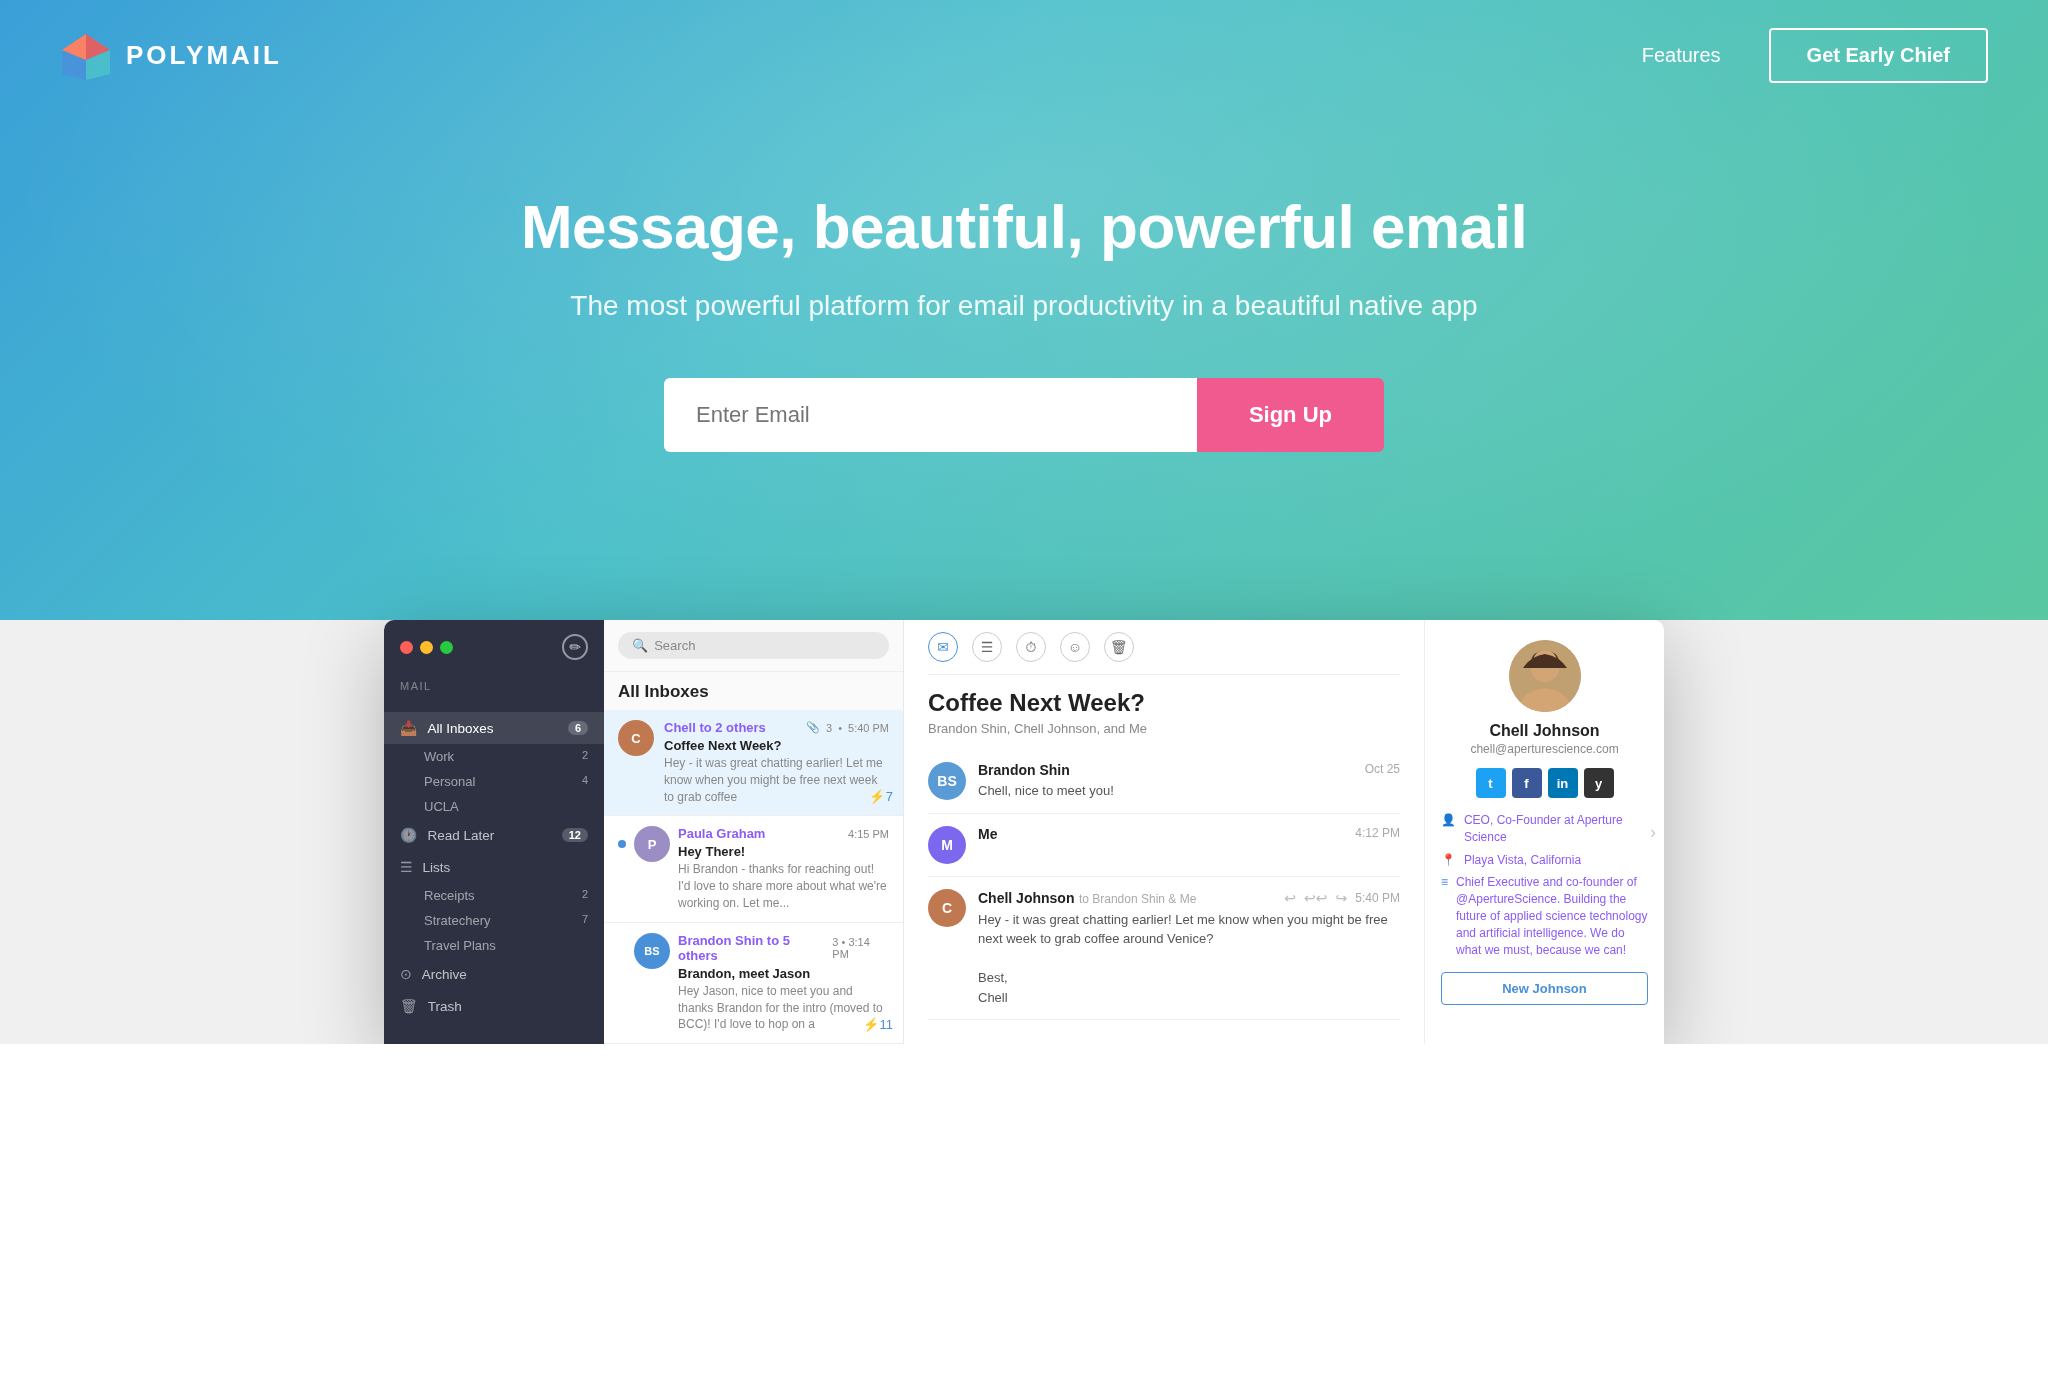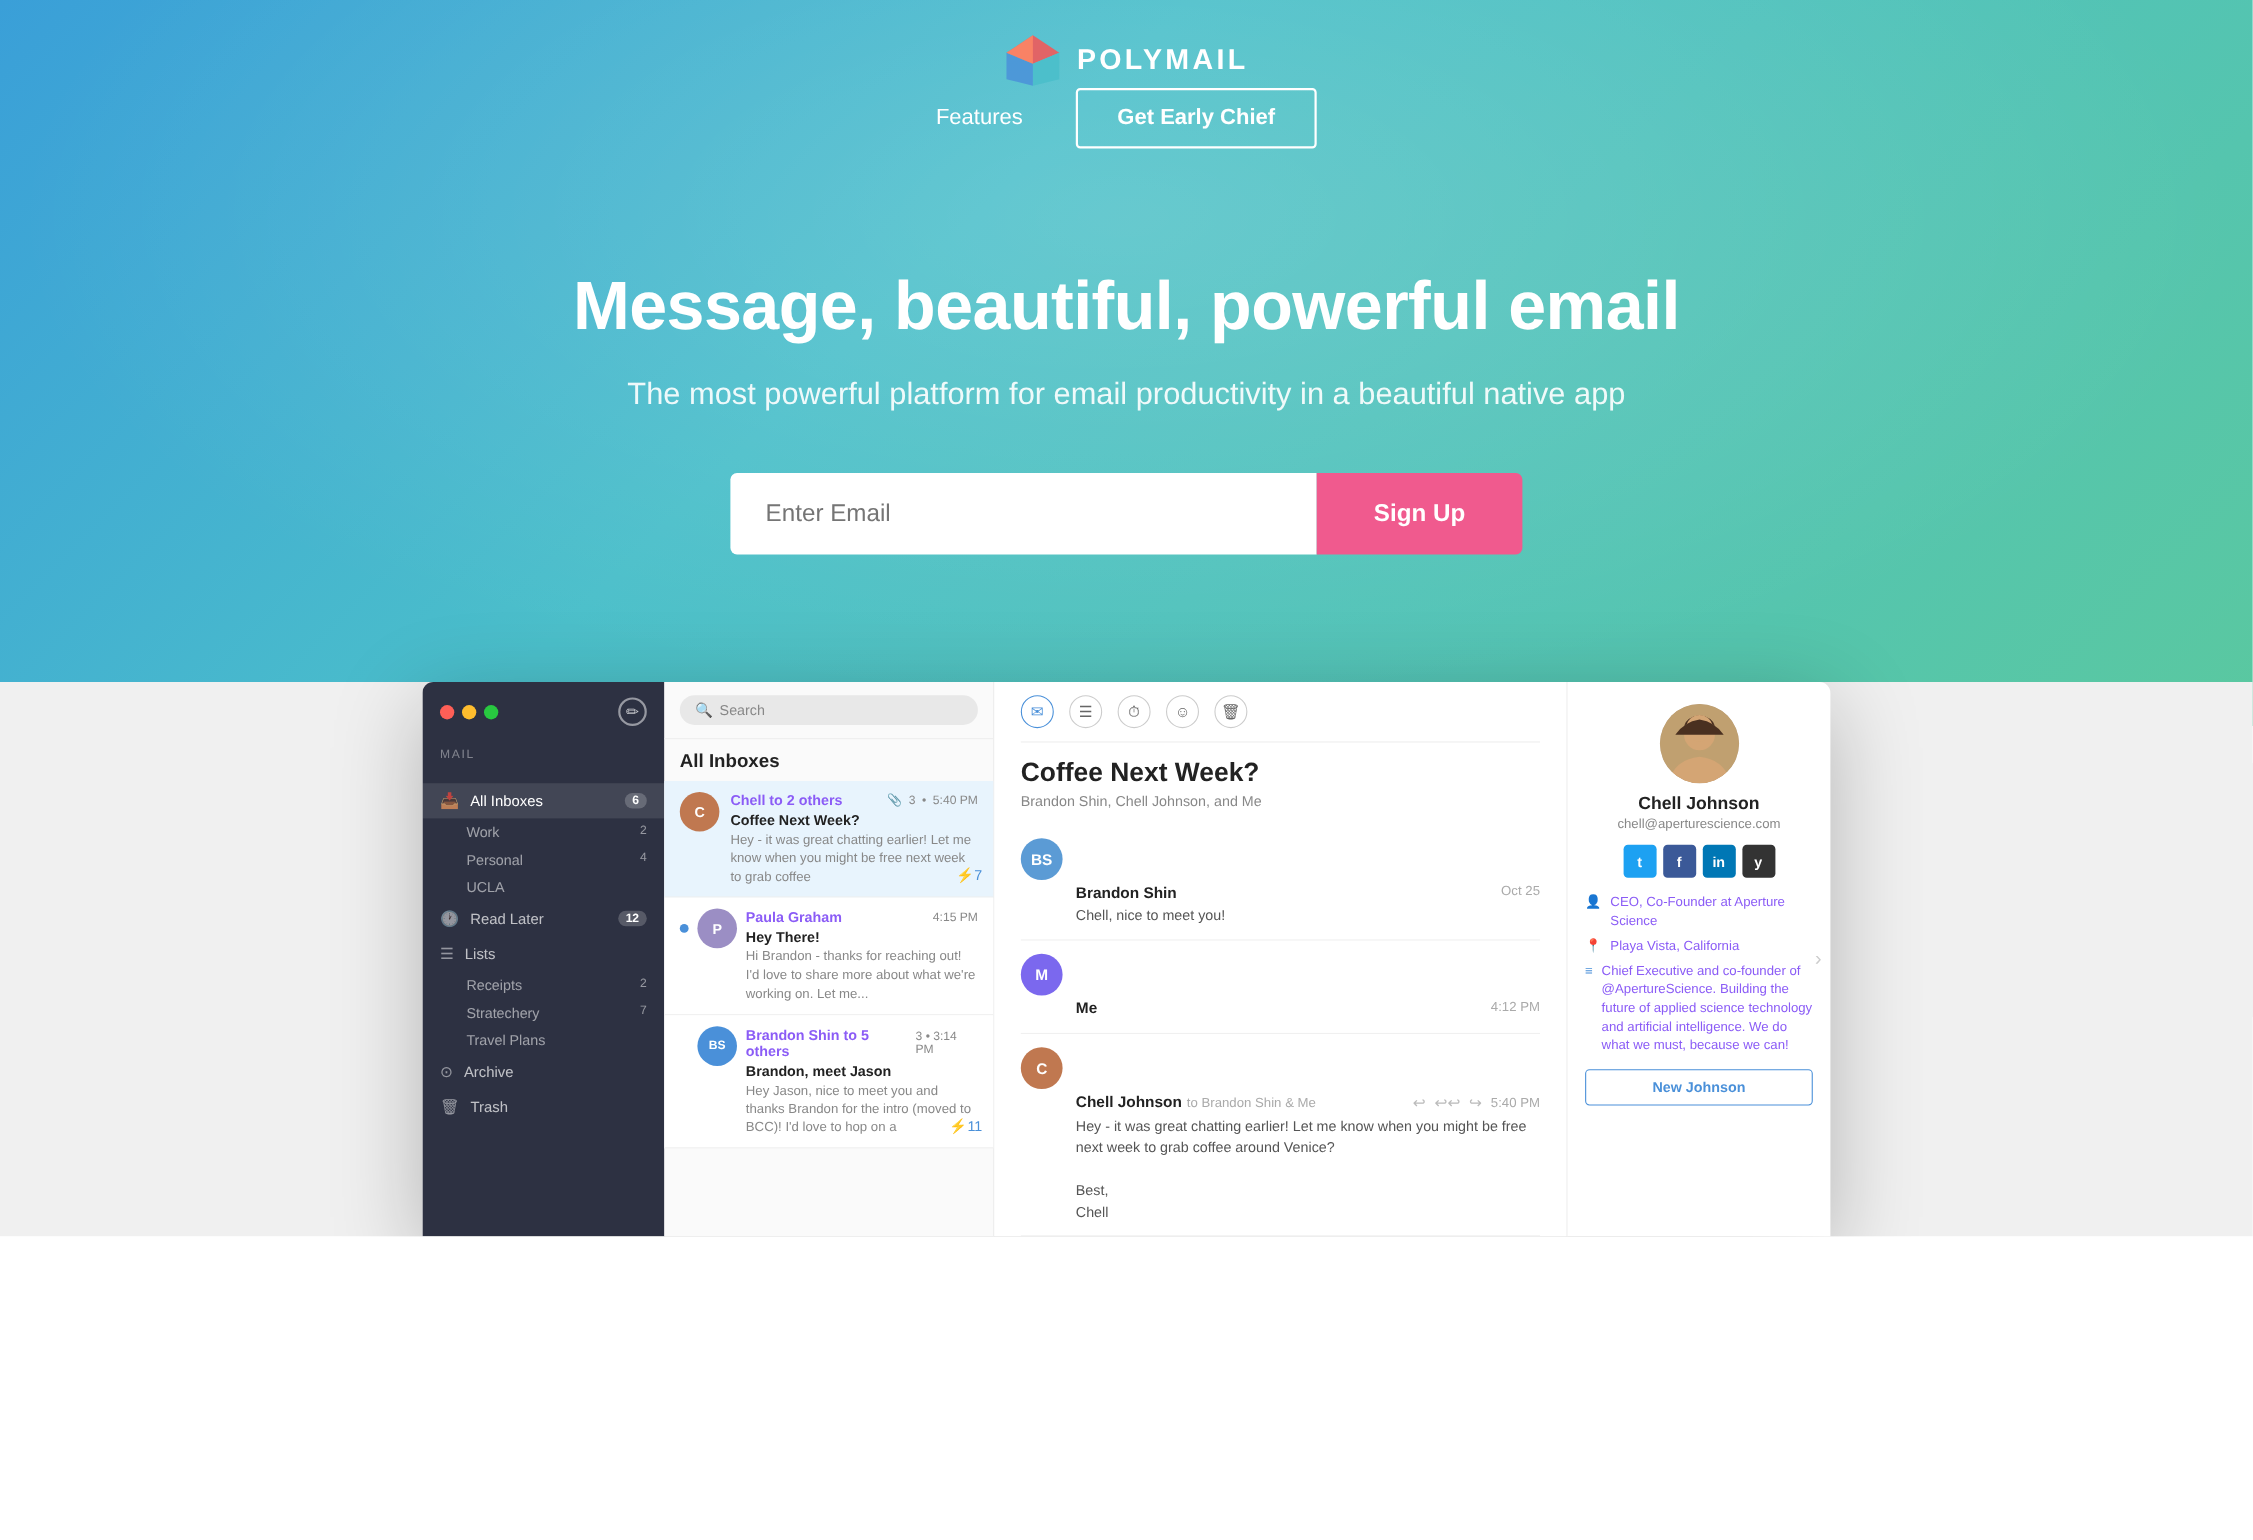--- a/index.html
+++ b/index.html
@@ -21,21 +21,20 @@
     }
 
     
     .nav {
       display: flex;
       align-items: center;
       justify-content: space-between;
       padding: 28px 0;
       position: relative;
       z-index: 10;
-      flex-direction: column;
     }
     .nav-logo {
       display: flex;
       align-items: center;
       gap: 14px;
     }
     .logo-icon {
       width: 52px;
       height: 52px;
     }
@@ -299,21 +298,21 @@
       gap: 12px;
       padding: 12px 0;
       border-bottom: 1px solid #f0f0f0;
     }
     .message-avatar {
       width: 38px; height: 38px; border-radius: 50%;
       flex-shrink: 0; overflow: hidden;
       display: flex; align-items: center; justify-content: center;
       font-size: 14px; font-weight: 700; color: white;
     }
-    .message-body { flex: 1; min-width: 0; margin-top: 41px; }
+    .message-body { flex: 1; min-width: 0; }
     .message-header { display: flex; justify-content: space-between; margin-bottom: 3px; }
     .message-sender { font-size: 14px; font-weight: 600; color: #222; }
     .message-to { font-size: 12px; color: #aaa; }
     .message-date { font-size: 12px; color: #aaa; }
     .message-text { font-size: 13px; color: #555; line-height: 1.5; }
     .msg-action-icon { color: #bbb; font-size: 14px; cursor: pointer; }
 
     
     .contact-panel {
       width: 240px;

